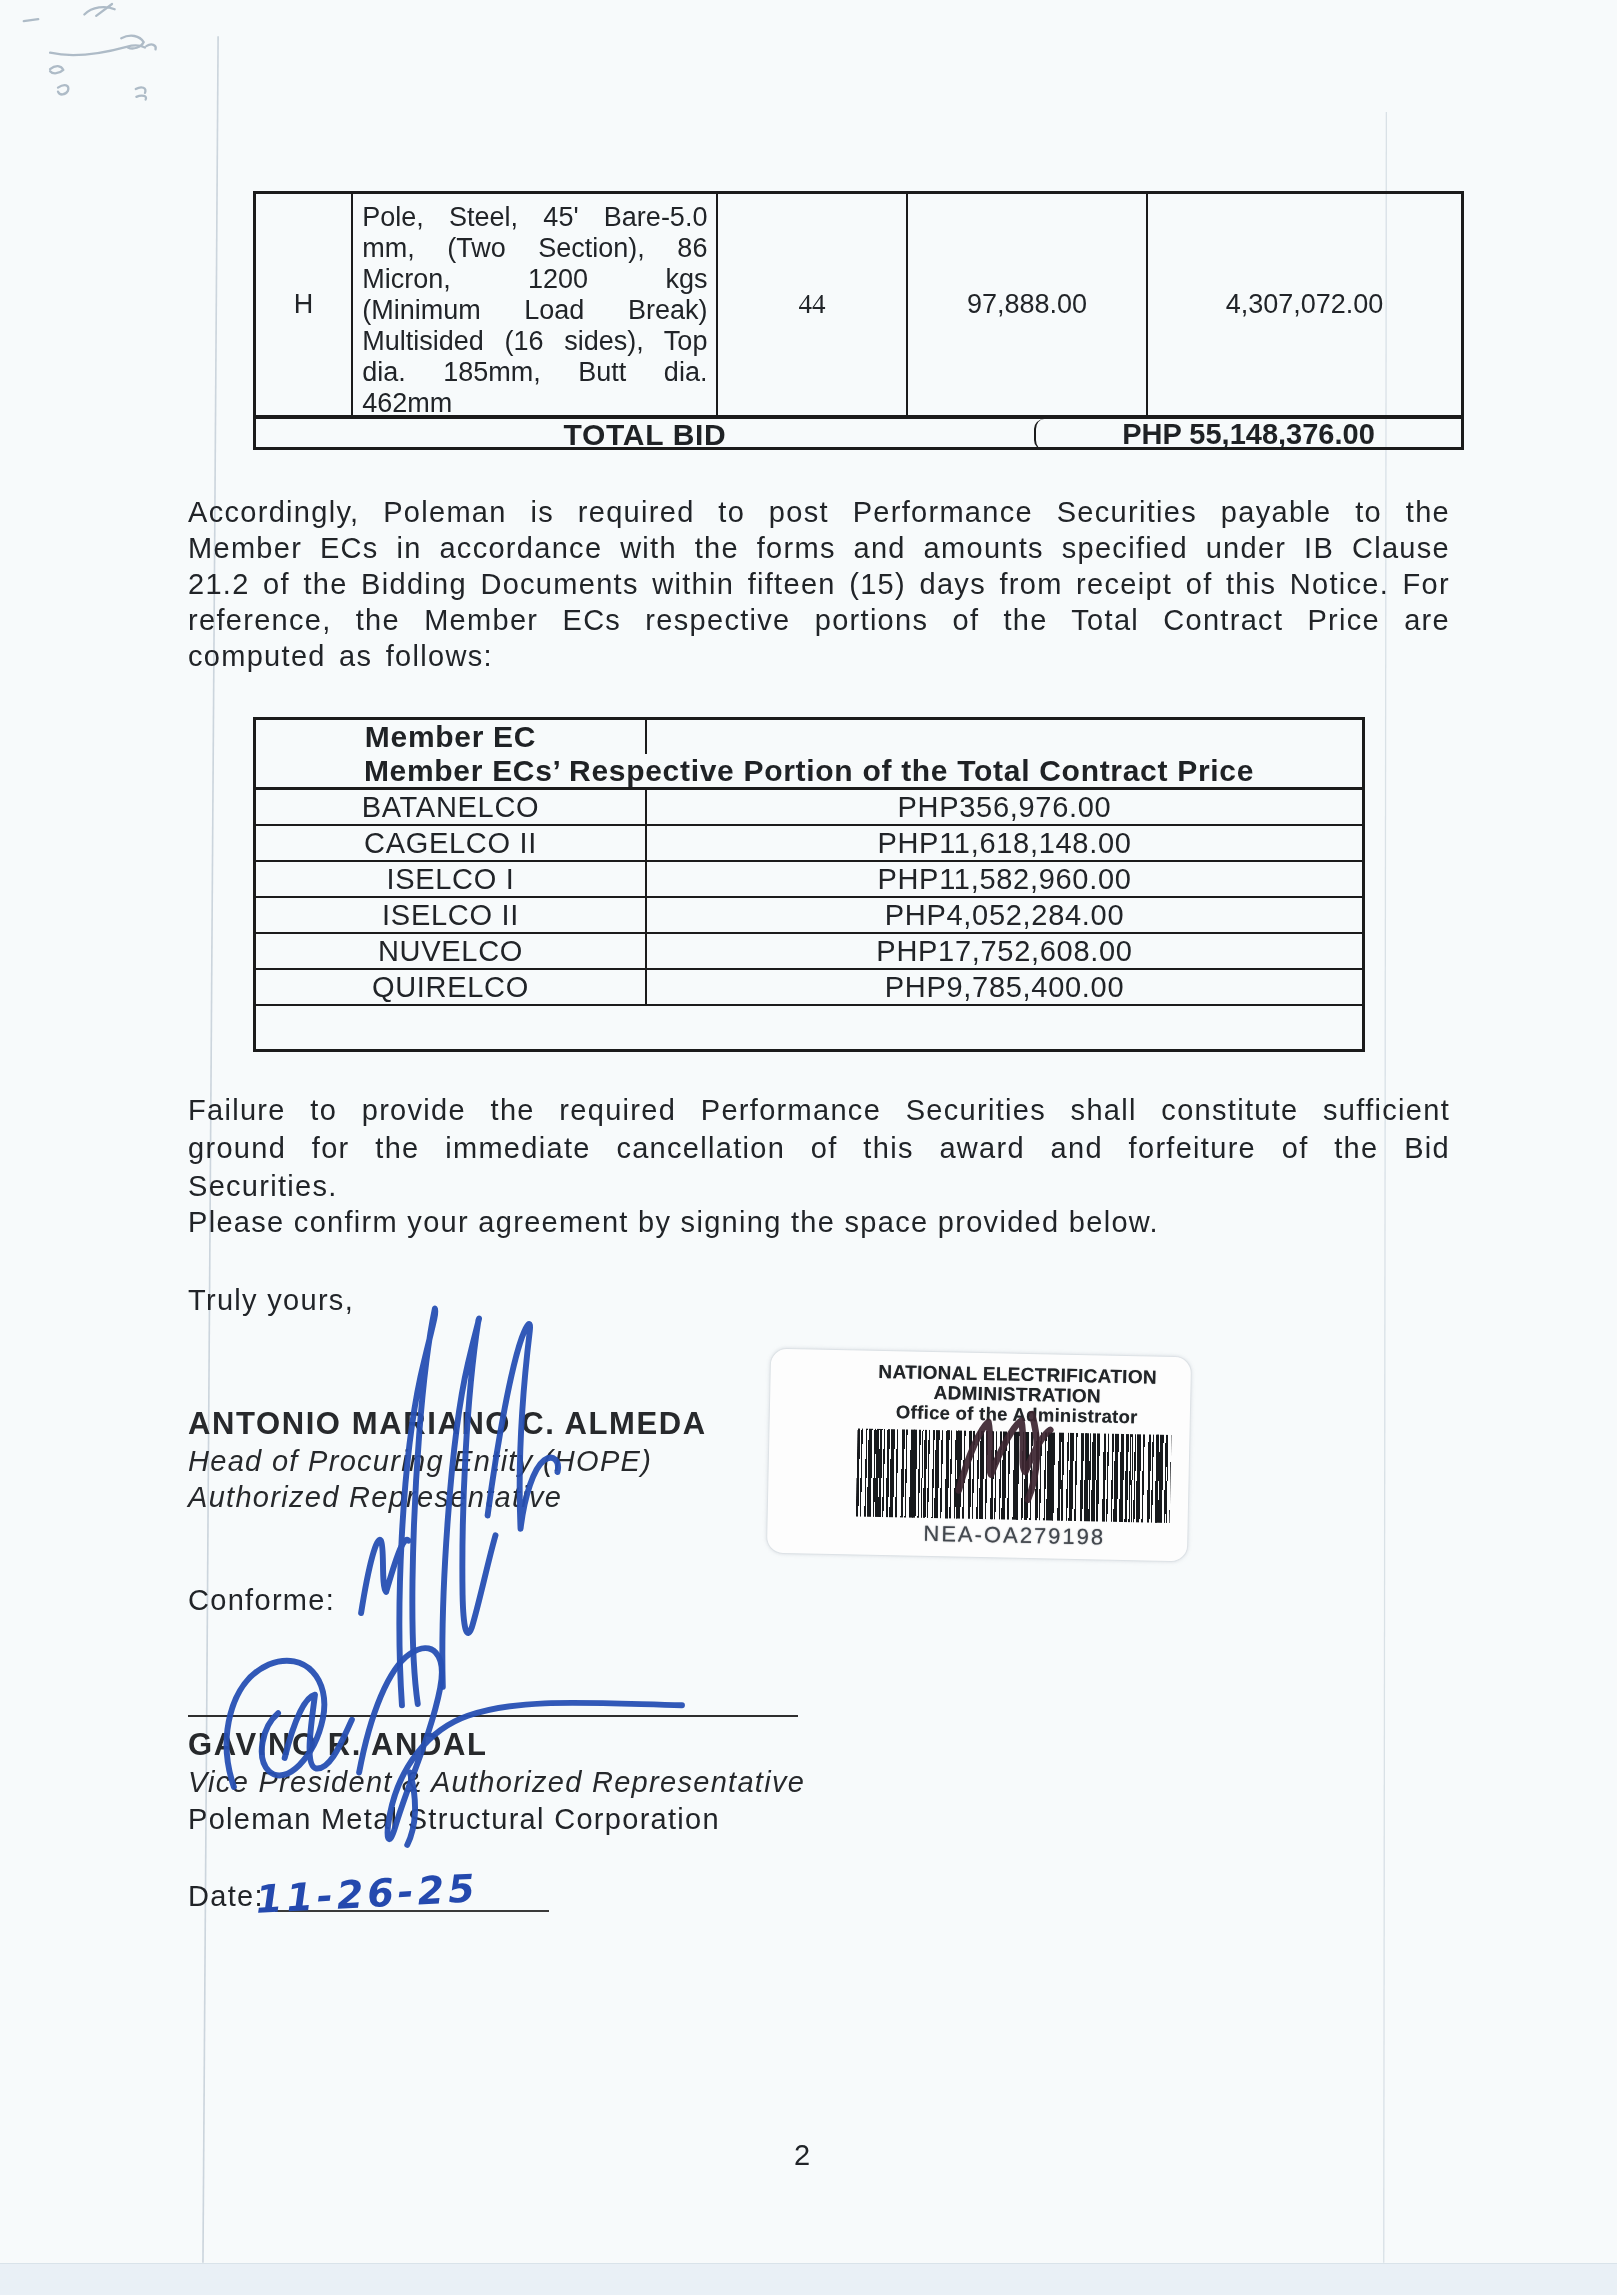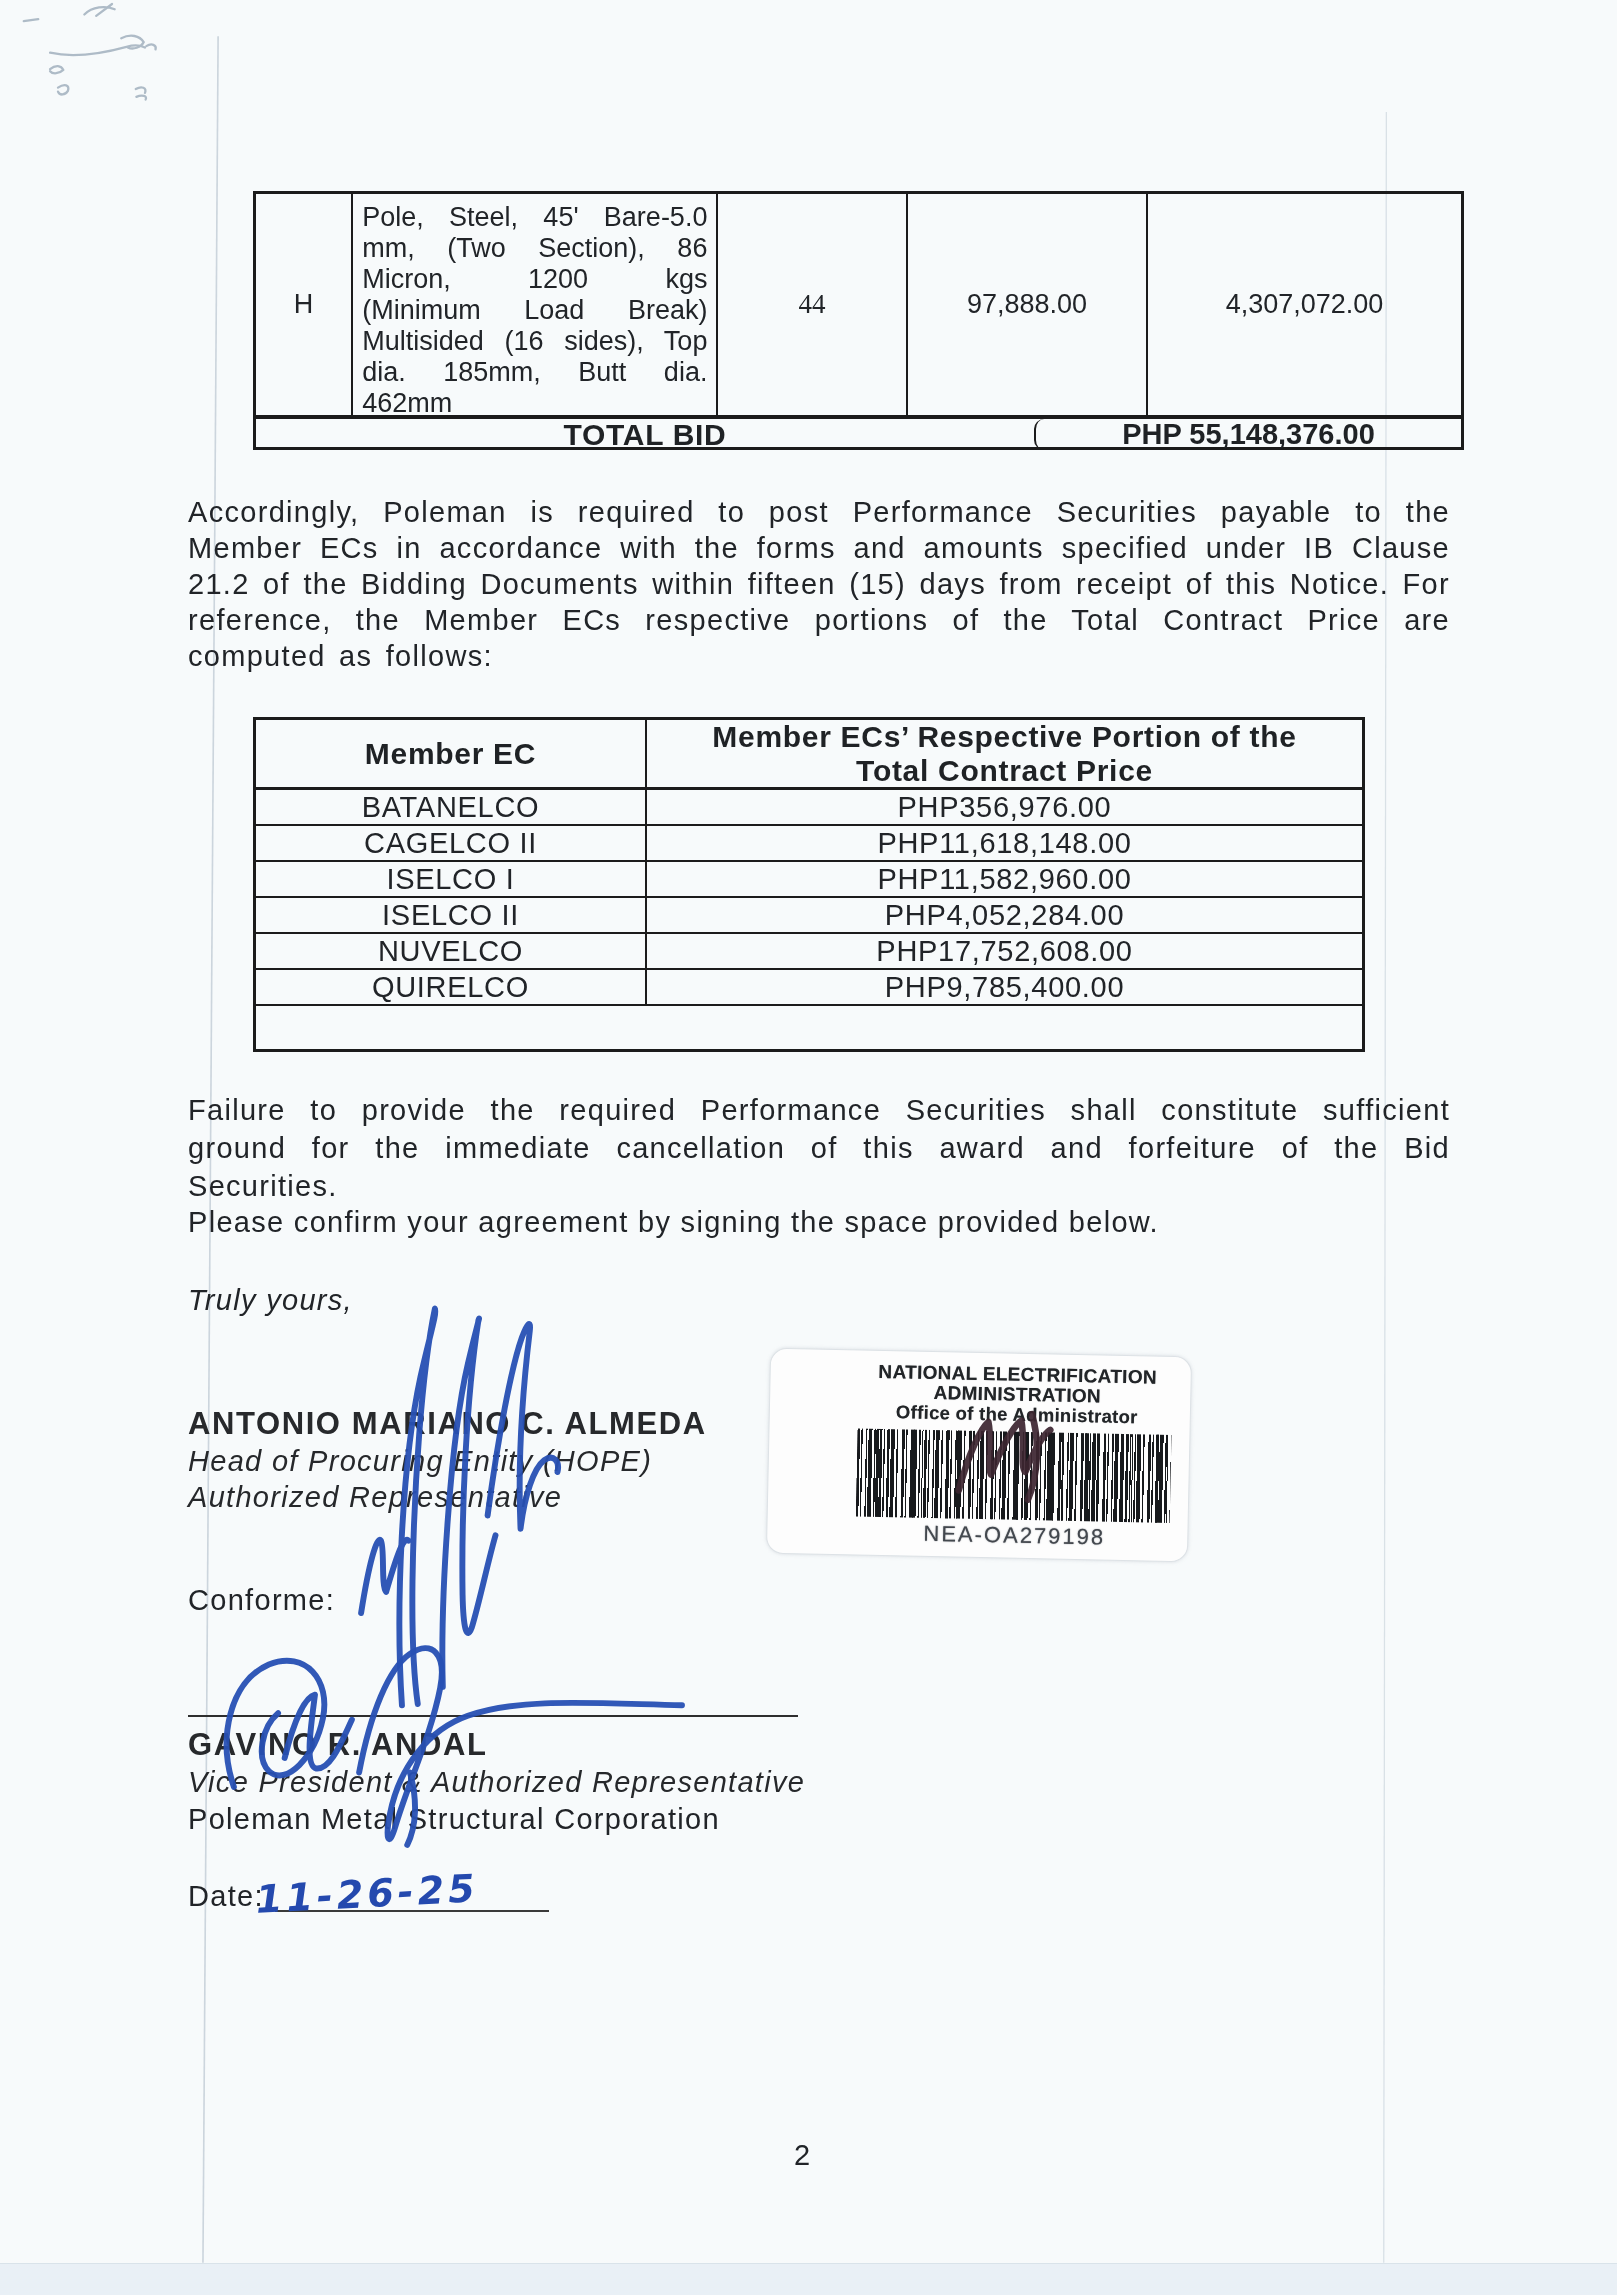--- a/index.html
+++ b/index.html
@@ -36,21 +36,21 @@
   .bt-label{width:778px;box-sizing:border-box;display:flex;align-items:center;justify-content:center;
     font-size:30px;font-weight:700;letter-spacing:0.7px;color:#1f2225;}
   .bt-value{flex:1;border-left:2px solid #1b1b1b;box-sizing:border-box;display:flex;align-items:center;justify-content:center;
     font-size:29px;font-weight:700;color:#1f2225;border-radius:10px;}
   
   .member-table{
     left:253px;top:717px;width:1112px;height:335px;
     border:3.3px solid #1b1b1b;box-sizing:border-box;
   }
   .mt-header{display:flex;height:71px;border-bottom:3.3px solid #1b1b1b;box-sizing:content-box;}
-  .mt-header{height:67px;}
+  .mt-header{height:67px;flex-direction:column;}
   .mt-hcell{box-sizing:border-box;display:flex;align-items:center;justify-content:center;
     font-size:30px;font-weight:700;color:#1f2225;text-align:center;line-height:34px;letter-spacing:0.7px;}
   .mt-c1{width:391px;border-right:2px solid #1b1b1b;}
   .mt-c2{flex:1;padding:0 26px;}
   .mt-row{display:flex;height:34px;border-bottom:2.6px solid #1b1b1b;}
   .mt-cell{box-sizing:border-box;display:flex;align-items:center;justify-content:center;
     font-size:29px;color:#212428;letter-spacing:0.7px;}
   .mt-total{display:flex;height:38px;}
   .mt-total .mt-cell{font-weight:700;color:#1f2225;}
   
@@ -140,21 +140,21 @@
   </div>
   <div class="mt-row">
     <div class="mt-cell mt-c1">QUIRELCO</div>
     <div class="mt-cell mt-c2">PHP9,785,400.00</div>
   </div>
 </div>
 
 <div class="abs para" style="left:188px;top:1091px;width:1262px;line-height:38px;">Failure to provide the required Performance Securities shall constitute sufficient ground for the immediate cancellation of this award and forfeiture of the Bid Securities.</div>
 <div class="abs single-line" style="left:188px;top:1206px;">Please confirm your agreement by signing the space provided below.</div>
 
-<div class="abs single-line" style="left:188px;top:1284px;font-style:italic;">Truly yours,</div>
+<div class="abs single-line" style="left:188px;top:1284px;">Truly yours,</div>
 <div class="abs name-bold" style="left:188px;top:1406px;">ANTONIO MARIANO C. ALMEDA</div>
 <div class="abs title-italic" style="left:188px;top:1445px;">Head of Procuring Entity (HOPE)</div>
 <div class="abs title-italic" style="left:188px;top:1481px;">Authorized Representative</div>
 
 <div class="abs stamp">
   <div class="stamp-text">NATIONAL ELECTRIFICATION</div>
   <div class="stamp-text">ADMINISTRATION</div>
   <div class="stamp-text small">Office of the Administrator</div>
   <div class="barcode"></div>
   <div class="stamp-code">NEA-OA279198</div>

